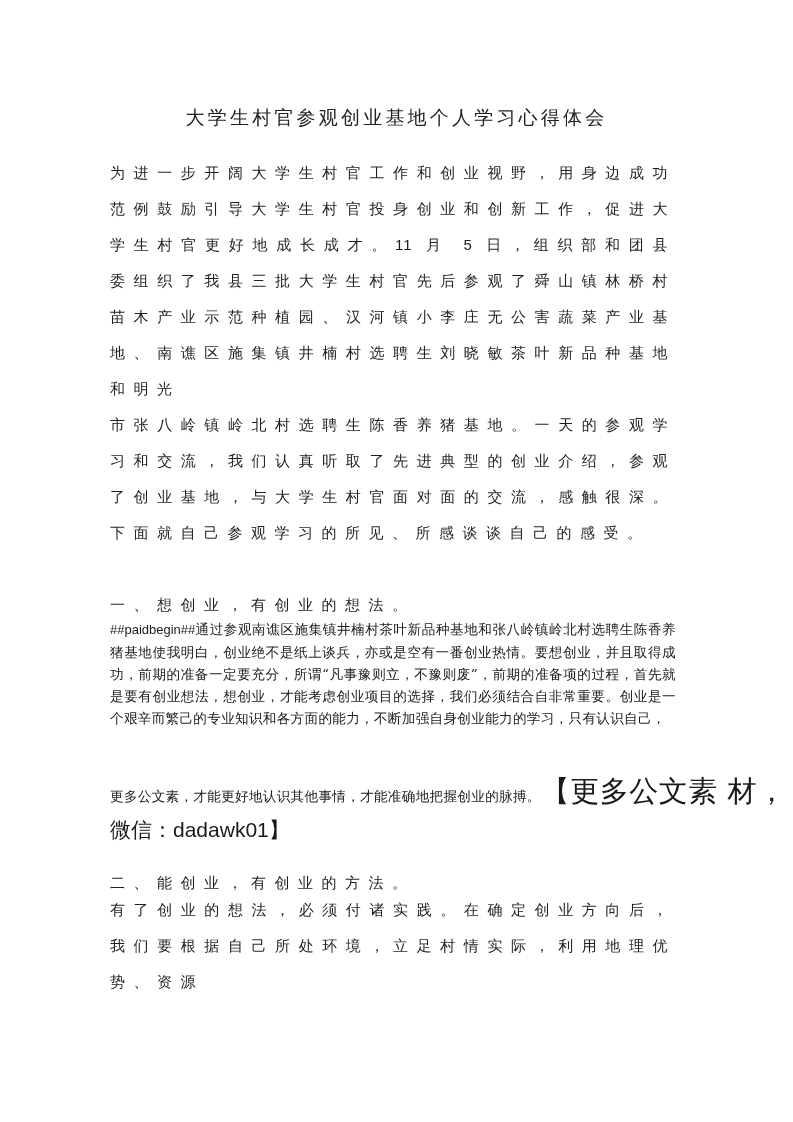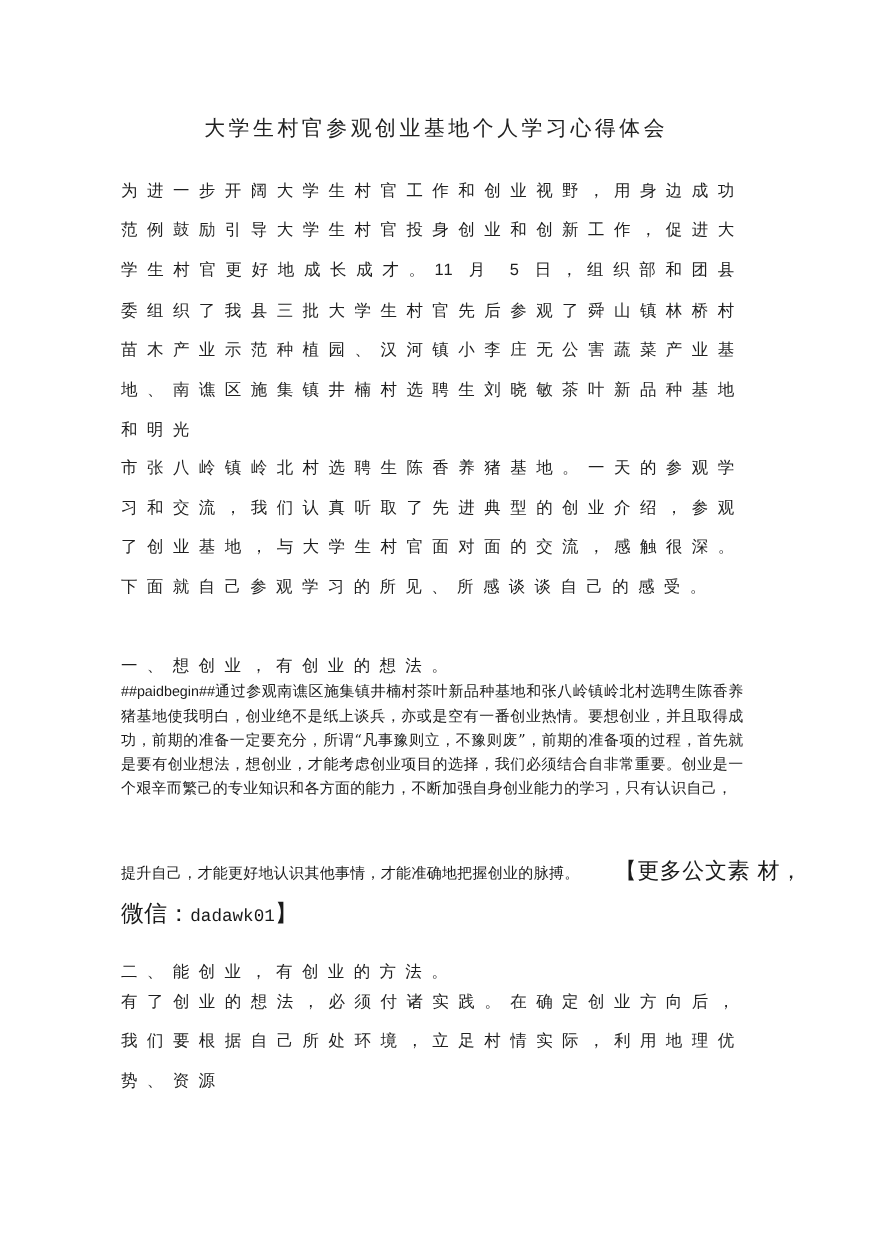--- a/index.html
+++ b/index.html
@@ -70,53 +70,52 @@
     letter-spacing: 0;
   }
   .small-last {
     top: 776px;
     font-size: 13.6px;
     line-height: 30px;
     letter-spacing: 0.3px;
     white-space: nowrap;
   }
   .small-last .promo {
-    font-size: 20px;
+    font-size: 29px;
     letter-spacing: 0.5px;
-    margin-left: 32px;
   }
   .wechat {
     top: 814px;
     font-size: 21px;
     line-height: 32px;
     white-space: nowrap;
   }
   .wechat .id {
-    font-family: Liberation Mono, monospace;
-    font-size: 16px;
+    font-family: Liberation Sans, sans-serif;
+    font-size: 21px;
   }
   .h2 { top: 865px; }
   .p3 { top: 892px; }
 </style>
 </head>
 <body>
 
 <div class="page">
 
   <h1 class="title">大学生村官参观创业基地个人学习心得体会</h1>
 
   <p class="block big p1"><span>为进一步开阔大学生村官工作和创业视野，用身边成功范例</span><span>鼓励引导大学生村官投身创业和创新工作，促进大学生村官</span><span>更好地成长成才。</span><span class="num">11</span><span> 月 </span><span class="num">5</span><span> 日，组织部和团县委组织了我县三</span><span>批大学生村官先后参观了舜山镇林桥村苗木产业示范种植</span><span>园、汉河镇小李庄无公害蔬菜产业基地、南谯区施集镇井楠</span><span>村选聘生刘晓敏茶叶新品种基地和明光</span></p>
 
   <p class="block big h1">一、想创业，有创业的想法。</p>
 
   <p class="block big p2">市张八岭镇岭北村选聘生陈香养猪基地。一天的参观学习和交流，我们认真听取了先进典型的创业介绍，参观了创业基地，与大学生村官面对面的交流，感触很深。下面就自己参观学习的所见、所感谈谈自己的感受。</p>
 
   <p class="block small-para"><span class="mark">##paidbegin##</span><span>通过参观南谯区施集镇井楠村茶叶新品种基地和张八岭镇岭北村选聘生陈香养猪基地使我明白，创业绝不是纸上谈兵，亦或是空有一番创业热情。要想创业，并且取得成功，前期的准备一定要充分，所谓“凡事豫则立，不豫则废”，前期的准备项的过程，首先就是要有创业想法，想创业，才能考虑创业项目的选择，我们必须结合自非常重要。创业是一个艰辛而繁己的专业知识和各方面的能力，不断加强自身创业能力的学习，只有认识自己，</span></p>
 
-  <p class="block small-last" style="margin:0;"><span>提升自己，才能更好地认识其他事情，才能准确地把握创业的脉搏。</span><span class="promo">【更多公文素 材，</span></p>
+  <p class="block small-last" style="margin:0;"><span>更多公文素，才能更好地认识其他事情，才能准确地把握创业的脉搏。</span><span class="promo">【更多公文素 材，</span></p>
 
   <p class="block wechat" style="margin:0;"><span>微信：</span><span class="id">dadawk01</span><span>】</span></p>
 
   <p class="block big h2">二、能创业，有创业的方法。</p>
 
   <p class="block big p3">有了创业的想法，必须付诸实践。在确定创业方向后，我们要根据自己所处环境，立足村情实际，利用地理优势、资源</p>
 
 </div>
 
 </body></html>

